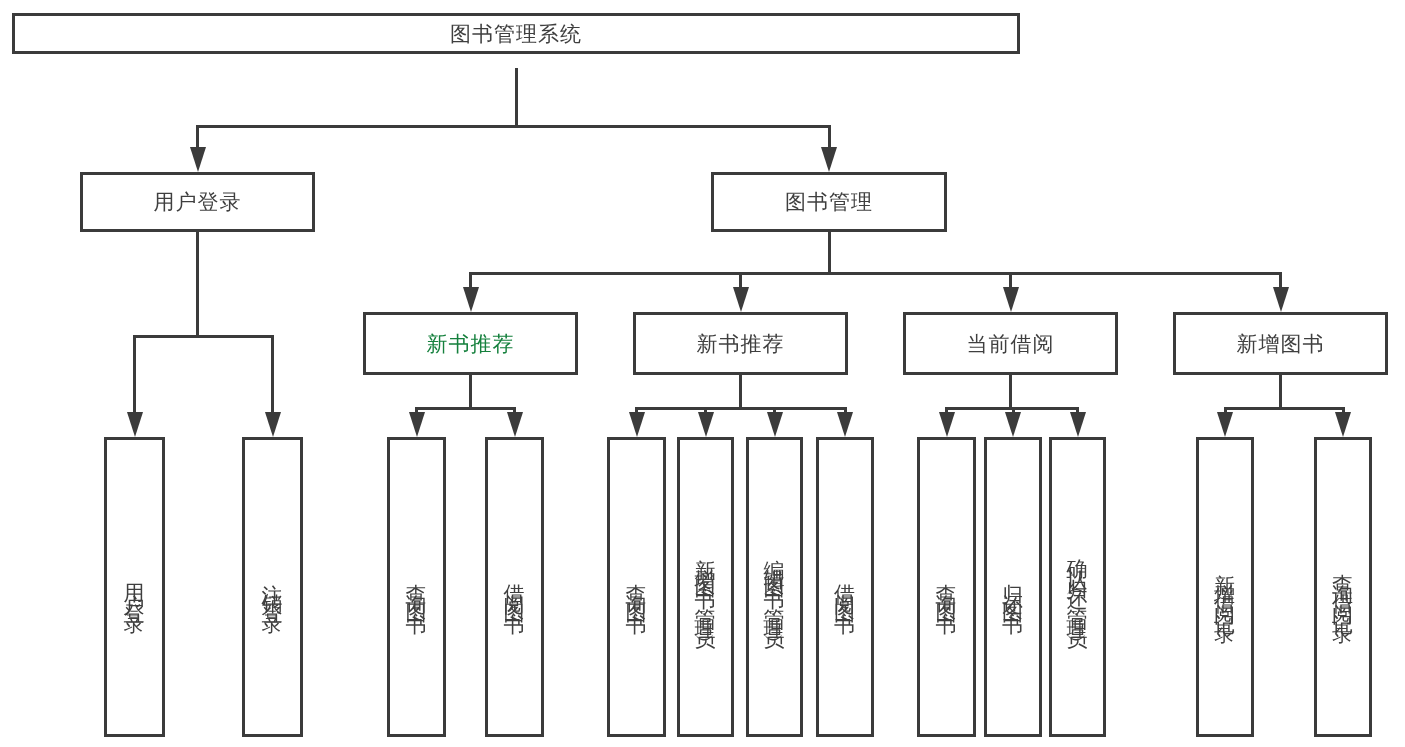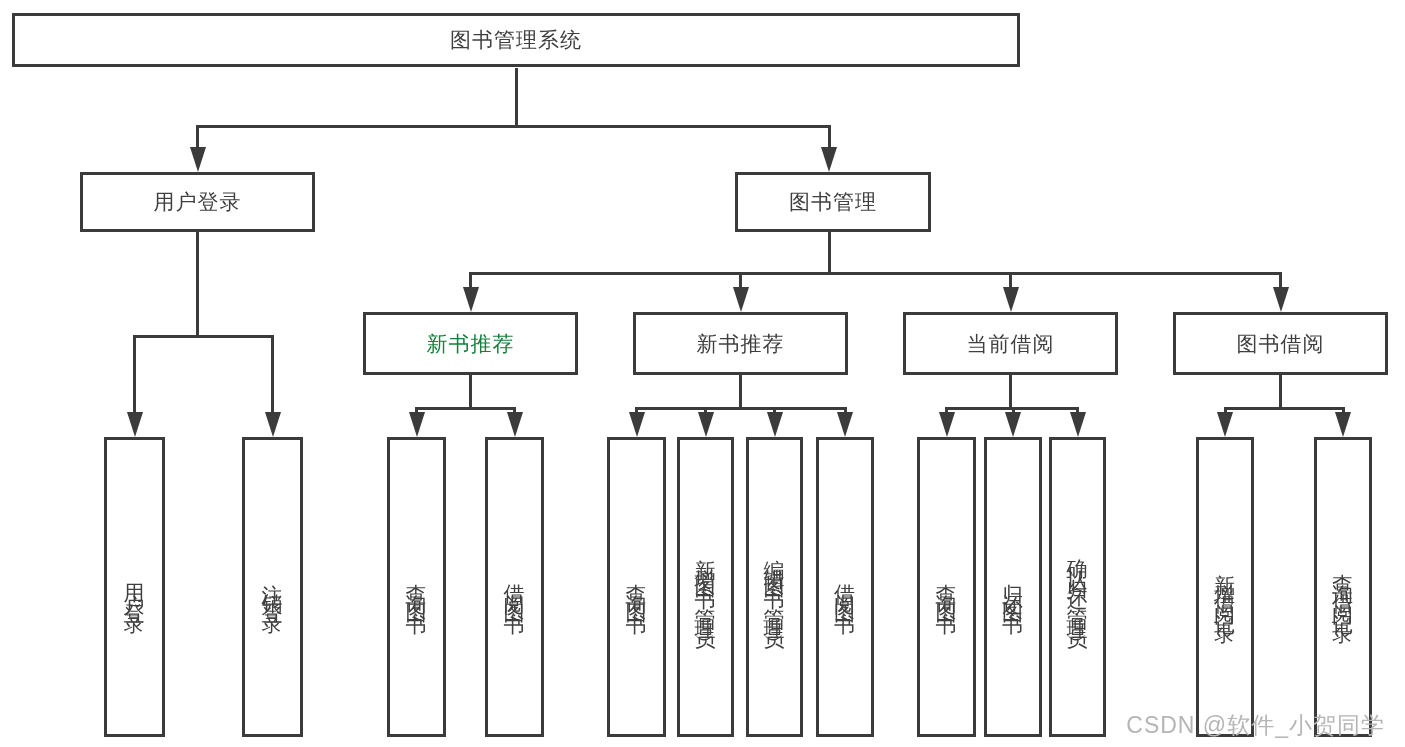--- a/index.html
+++ b/index.html
@@ -54,41 +54,40 @@
     color: #b5b5b5;
     letter-spacing: 1px;
     z-index: 5;
     white-space: nowrap;
   }
 </style>
 </head>
 <body>
 
 <div id="stage" style="background: rgb(255, 255, 255);">
-  <div class="watermark" style="color: rgb(181, 181, 181);">CSDN @软件_小贺同学</div>
-<div class="node horiz" style="left: 12px; top: 13px; width: 1008px; height: 54px; border-color: rgb(59, 59, 59);">
+<div class="node horiz" style="left: 12px; top: 13px; width: 1008px; height: 41px; border-color: rgb(59, 59, 59);">
       <span class="label" style="color: rgb(63, 63, 63);">图书管理系统</span>
     </div>
     <div class="node horiz" style="left: 80px; top: 172px; width: 235px; height: 60px; border-color: rgb(59, 59, 59);">
       <span class="label" style="color: rgb(63, 63, 63);">用户登录</span>
     </div>
-    <div class="node horiz" style="left: 711px; top: 172px; width: 196px; height: 60px; border-color: rgb(59, 59, 59); margin-left: 24px;">
+    <div class="node horiz" style="left: 711px; top: 172px; width: 236px; height: 60px; border-color: rgb(59, 59, 59);">
       <span class="label" style="color: rgb(63, 63, 63);">图书管理</span>
     </div>
     <div class="node horiz" style="left: 363px; top: 312px; width: 215px; height: 63px; border-color: rgb(59, 59, 59);">
       <span class="label" style="color: #15803d;">新书推荐</span>
     </div>
     <div class="node horiz" style="left: 633px; top: 312px; width: 215px; height: 63px; border-color: rgb(59, 59, 59);">
       <span class="label" style="color: rgb(63, 63, 63);">新书推荐</span>
     </div>
     <div class="node horiz" style="left: 903px; top: 312px; width: 215px; height: 63px; border-color: rgb(59, 59, 59);">
       <span class="label" style="color: rgb(63, 63, 63);">当前借阅</span>
     </div>
     <div class="node horiz" style="left: 1173px; top: 312px; width: 215px; height: 63px; border-color: rgb(59, 59, 59);">
-      <span class="label" style="color: rgb(63, 63, 63);">图书借阅</span>
+      <span class="label" style="color: rgb(63, 63, 63);">新增图书</span>
     </div>
     <div class="node vert" style="left: 104px; top: 437px; width: 61px; height: 300px; border-color: rgb(59, 59, 59);">
       <span class="label" style="color: rgb(63, 63, 63);">用户登录</span>
     </div>
     <div class="node vert" style="left: 242px; top: 437px; width: 61px; height: 300px; border-color: rgb(59, 59, 59);">
       <span class="label" style="color: rgb(63, 63, 63);">注销登录</span>
     </div>
     <div class="node vert" style="left: 387px; top: 437px; width: 59px; height: 300px; border-color: rgb(59, 59, 59);">
       <span class="label" style="color: rgb(63, 63, 63);">查询图书</span>
     </div>

